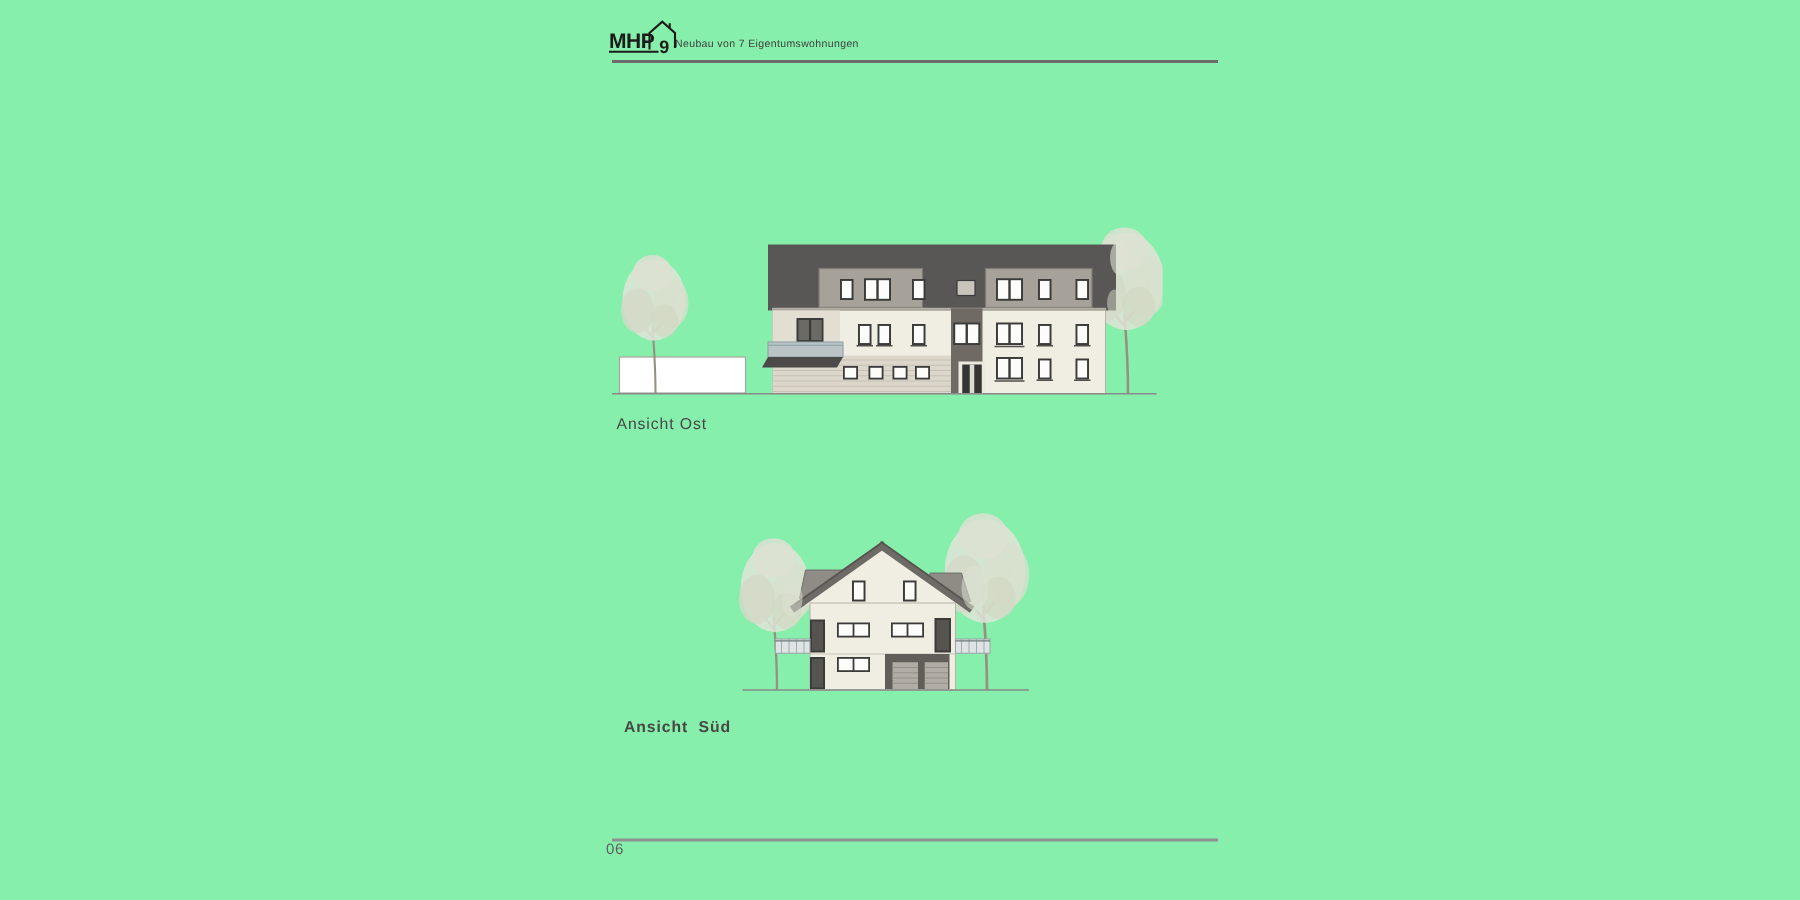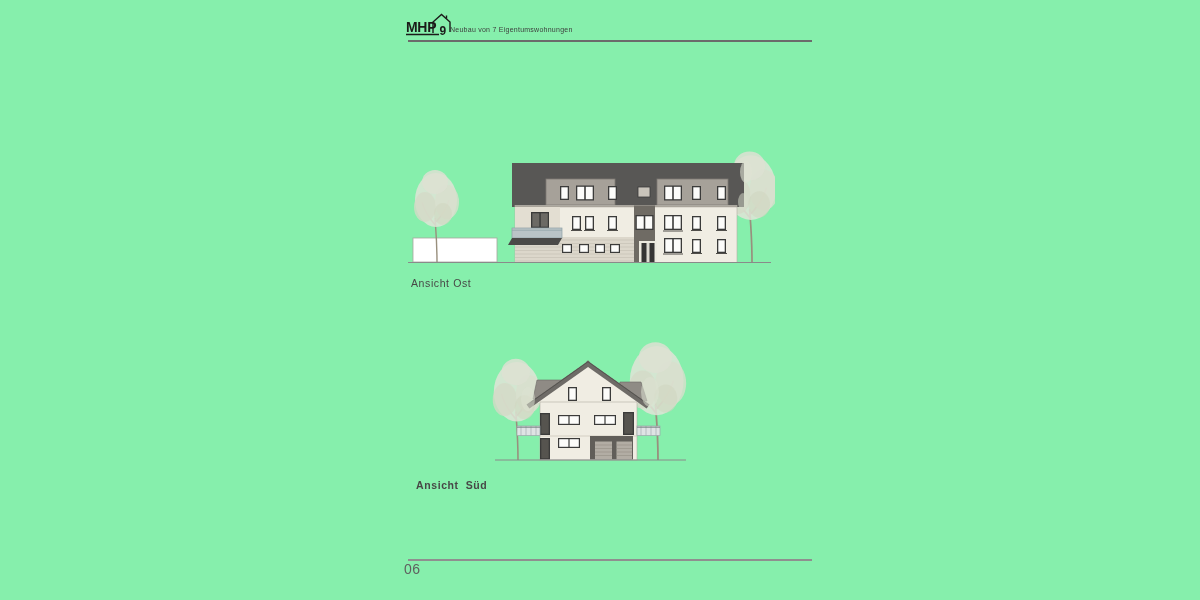--- a/index.html
+++ b/index.html
@@ -8,21 +8,21 @@
   .abs{position:absolute;}
   .logo{left:406px;top:11px;width:54px;height:32px;}
   .project-title{left:450px;top:26px;font-size:7px;letter-spacing:0.25px;color:#3e3e3d;white-space:pre;}
   .header-rule{left:408px;top:40px;width:404px;height:1.6px;background:#6b6b6b;}
   .footer-rule{left:408px;top:559px;width:404px;height:2px;background:#8f8f8f;}
   .drawing-east{left:405px;top:140px;width:370px;height:126px;}
   .drawing-south{left:490px;top:337px;width:200px;height:126px;}
   .elev-label{font-size:10.5px;letter-spacing:0.6px;color:#474746;white-space:pre;text-align:center;}
   .east-label{left:411px;top:277px;}
   .south-label{left:416px;top:479px;font-weight:bold;}
-  .page-number{left:404px;top:561px;font-size:14px;letter-spacing:0.5px;color:#5f5f5f;}
+  .page-number{left:404px;top:561px;font-size:10px;letter-spacing:0.5px;color:#5f5f5f;}
 </style>
 </head>
 <body>
 
 <div class="sheet">
 
   <svg width="0" height="0" style="position:absolute" aria-hidden="true">
     <defs>
       <g id="ws">
           <rect width="9" height="14" fill="#3b3b3a"></rect>

